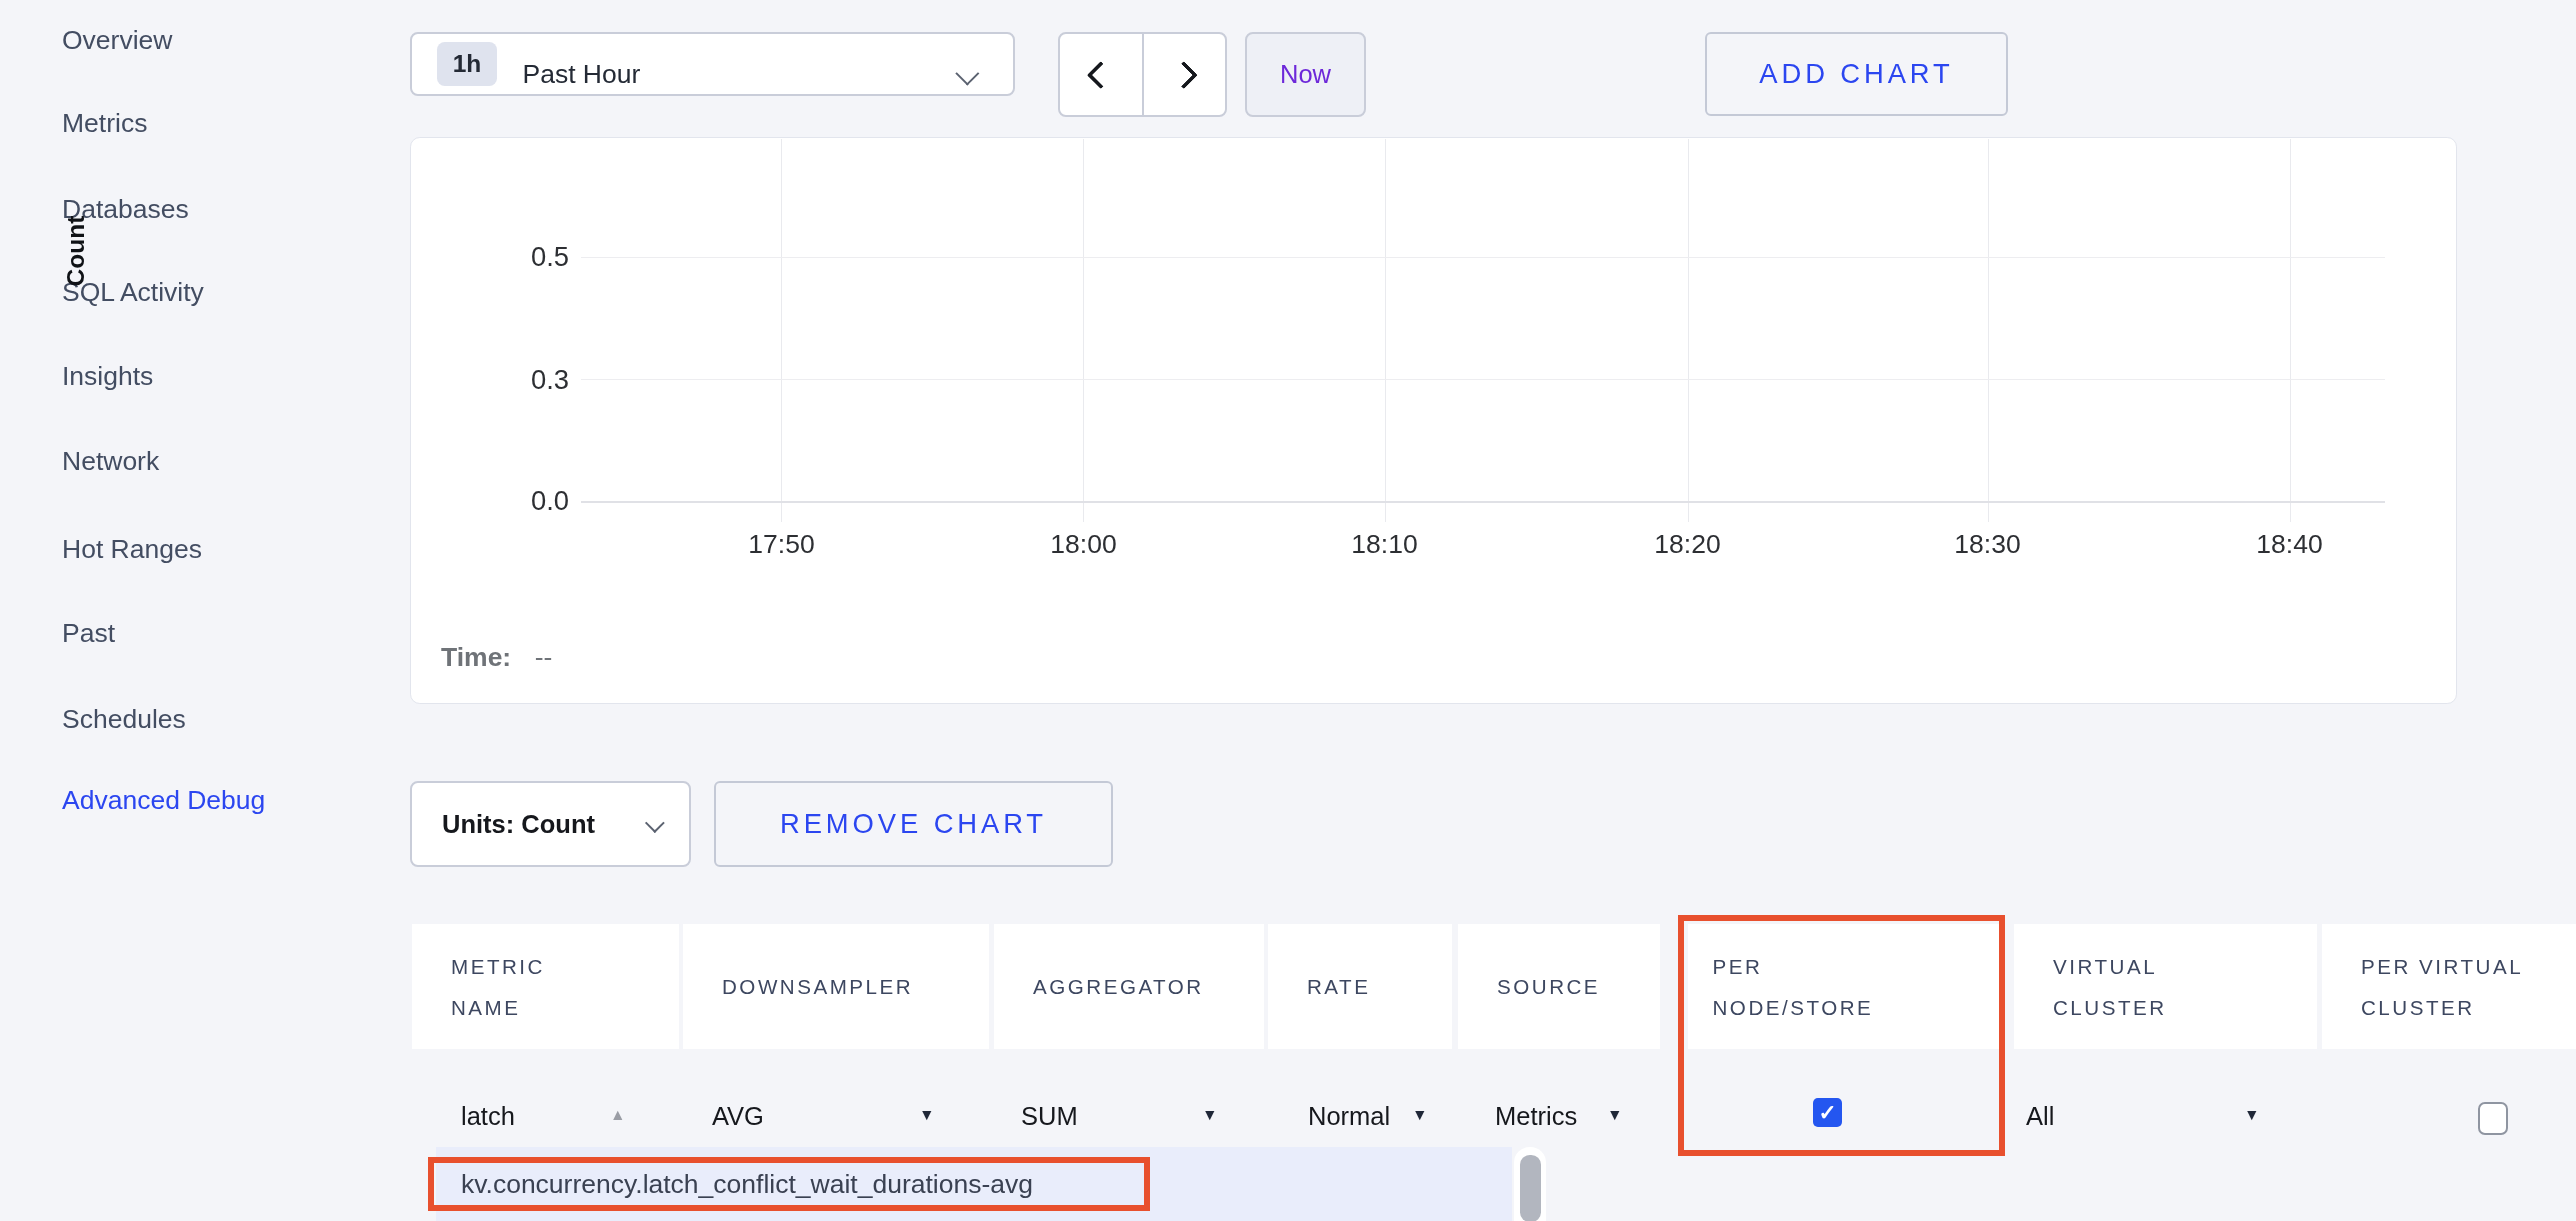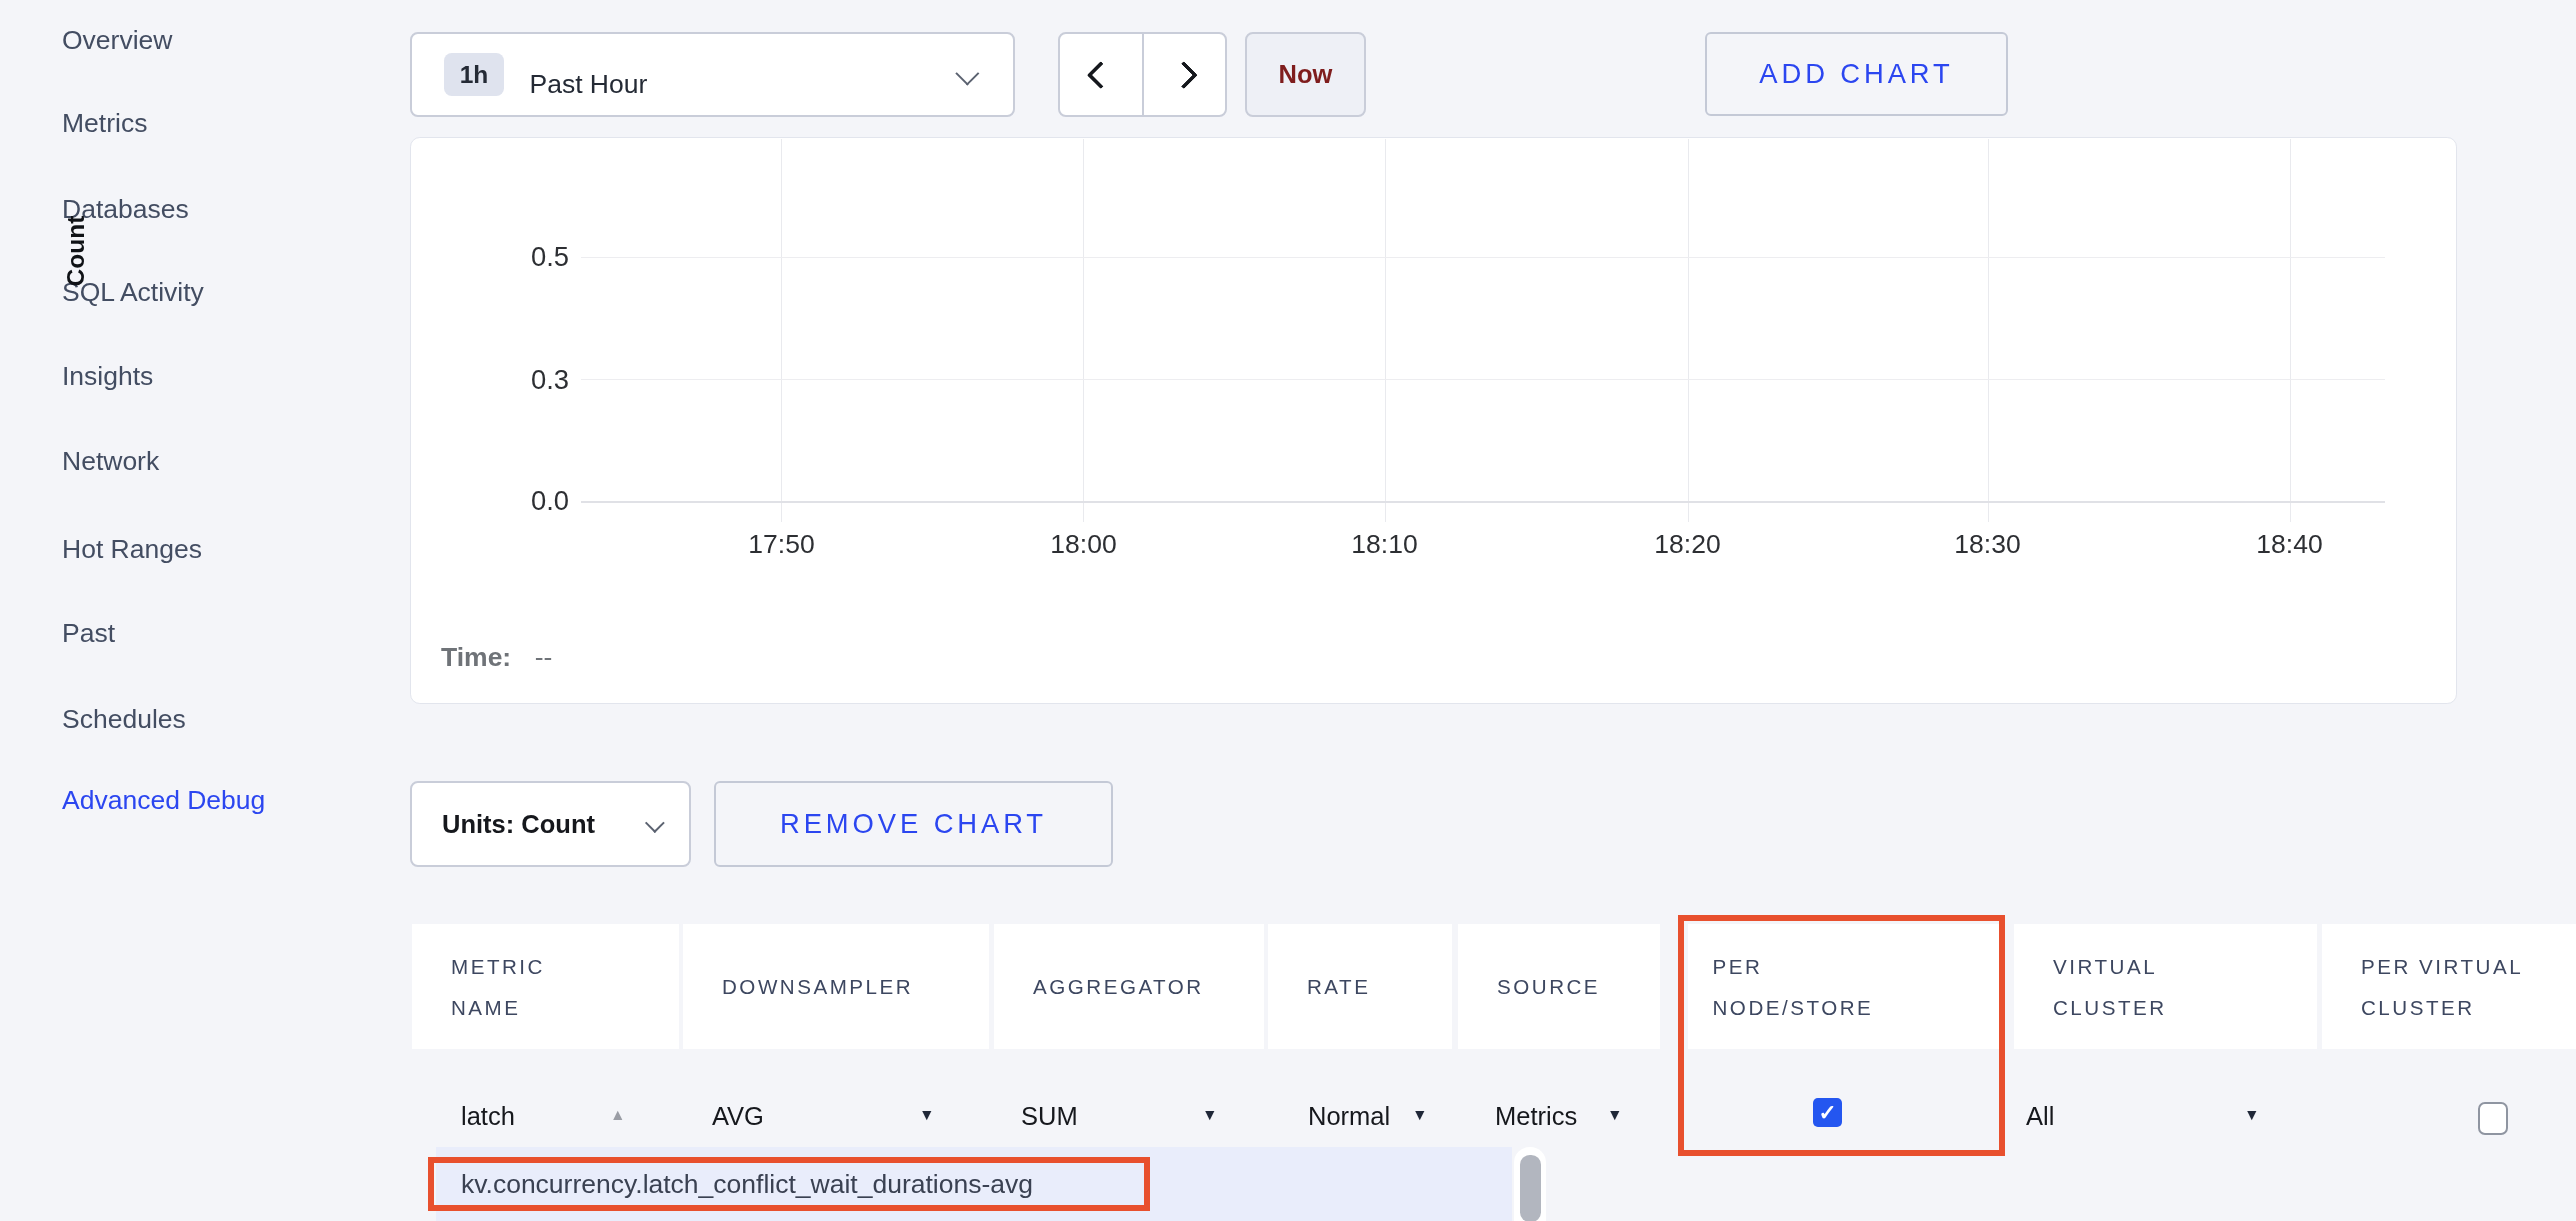--- a/index.html
+++ b/index.html
@@ -6,39 +6,39 @@
   body { font-family:"Liberation Sans", sans-serif; background:#f4f5f9; }
   #screen { position:relative; width:2576px; height:1221px; background:#f4f5f9; overflow:hidden; }
 
   
   .side-item { position:absolute; left:62px; font-size:26.5px; font-weight:500;
                color:#434d62; cursor:pointer; white-space:nowrap; }
   .side-item.active { color:#2b46f0; }
 
   
   .box { position:absolute; background:#fff; border:2px solid #c9cdd9; border-radius:7.8px; }
-  .time-select { left:410px; top:32px; width:605px; height:85px;
-                 display:flex; align-items:center; padding-left:32px; cursor:pointer; }
+  .time-select { left:410px; top:32px; width:605px; height:64px;
+                 display:flex; align-items:center; padding-left:25px; cursor:pointer; }
   .time-badge { background:#dfe3ee; border-radius:7.8px; padding:7.8px 15.7px;
                 font-size:24.5px; font-weight:bold; color:#242a35; }
   .time-label { margin-left:25.5px; font-size:26.5px; font-weight:500; color:#242a35;margin-top:20px; }
   .chev { width:16.7px; height:16.7px; border-right:2.9px solid #5b6270; border-bottom:2.9px solid #5b6270;
           transform:rotate(45deg); display:inline-block; }
   .time-select .chev { position:absolute; right:37px; top:31px; }
 
   .nav-btns { left:1058px; top:32px; width:169px; height:85px; display:flex; }
   .nav-half { flex:1; display:flex; align-items:center; justify-content:center; cursor:pointer; }
   .nav-half:first-child { border-right:2px solid #c9cdd9; }
   .chev-left  { width:19.6px; height:19.6px; border-left:4.9px solid #15181d; border-bottom:4.9px solid #15181d;
                 transform:rotate(45deg); border-radius:2px; }
   .chev-right { width:19.6px; height:19.6px; border-right:4.9px solid #15181d; border-top:4.9px solid #15181d;
                 transform:rotate(45deg); border-radius:2px; }
   .now-btn { left:1245px; top:32px; width:121px; height:85px; background:#eef0f6;
              display:flex; align-items:center; justify-content:center;
-             font-size:25.5px; font-weight:700; color:#7f1d1d; cursor:pointer; }
+             font-size:25.5px; font-weight:400; color:#6d28d9; cursor:pointer; }
   .add-chart { position:absolute; left:1705px; top:32px; width:303px; height:84px;
                border:2px solid #c4c9d6; border-radius:5.9px; background:transparent;
                display:flex; align-items:center; justify-content:center;
                font-size:27.4px; font-weight:500; letter-spacing:3.9px; color:#2b46f0; cursor:pointer; }
 
   
   .chart-card { position:absolute; left:410px; top:137px; width:2047px; height:567px;
                 background:#fff; border:1px solid #e2e5ed; border-radius:9.8px; }
   .vline { position:absolute; top:139px; width:1px; height:383px; background:#e9eaee; }
   .hline { position:absolute; left:581px; width:1804px; height:1px; background:#ededf0; }

